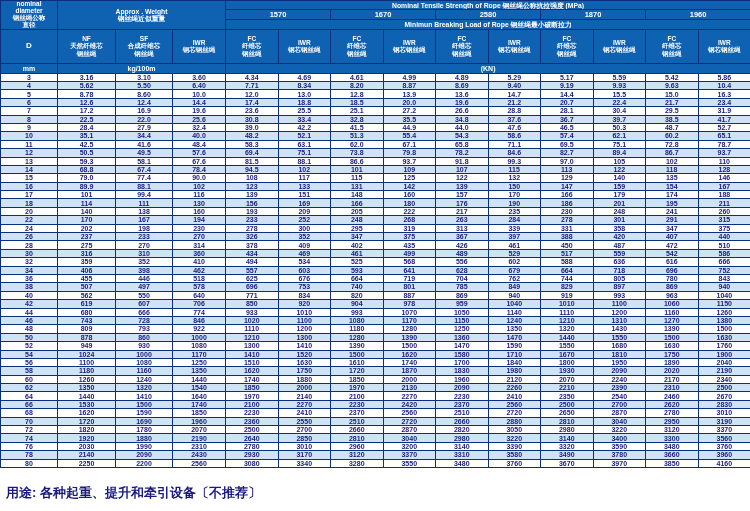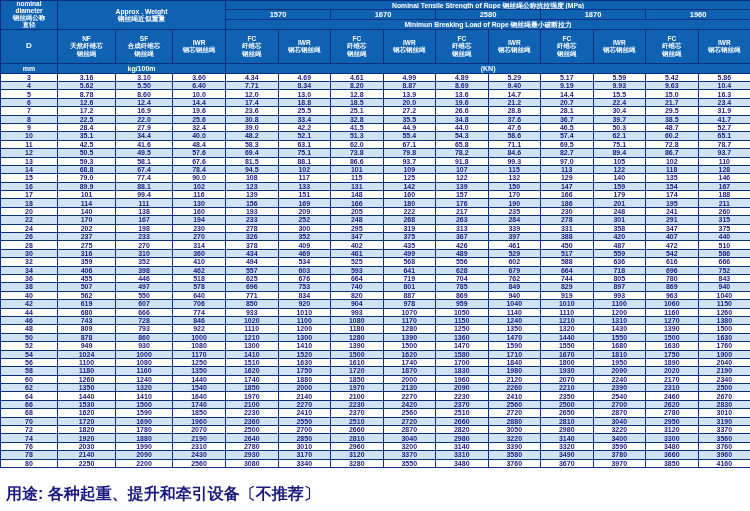--- a/index.html
+++ b/index.html
@@ -38,21 +38,21 @@
     height: 8.4px;
     font-size: 7px;
     line-height: 7.2px;
     font-weight: bold;
     color: #19197f;
     background: #ffffff;
   }
   tbody tr:nth-child(even) td { background: #cfe3f4; }
   .usage-note {
     margin: 16px 16px 0 6px;
-    font-size: 16px;
+    font-size: 13px;
     font-weight: bold;
     color: #19197f;
     font-family: "Liberation Sans", sans-serif;
   }
 </style>
 </head>
 <body>
 
 <table>
   <colgroup>

